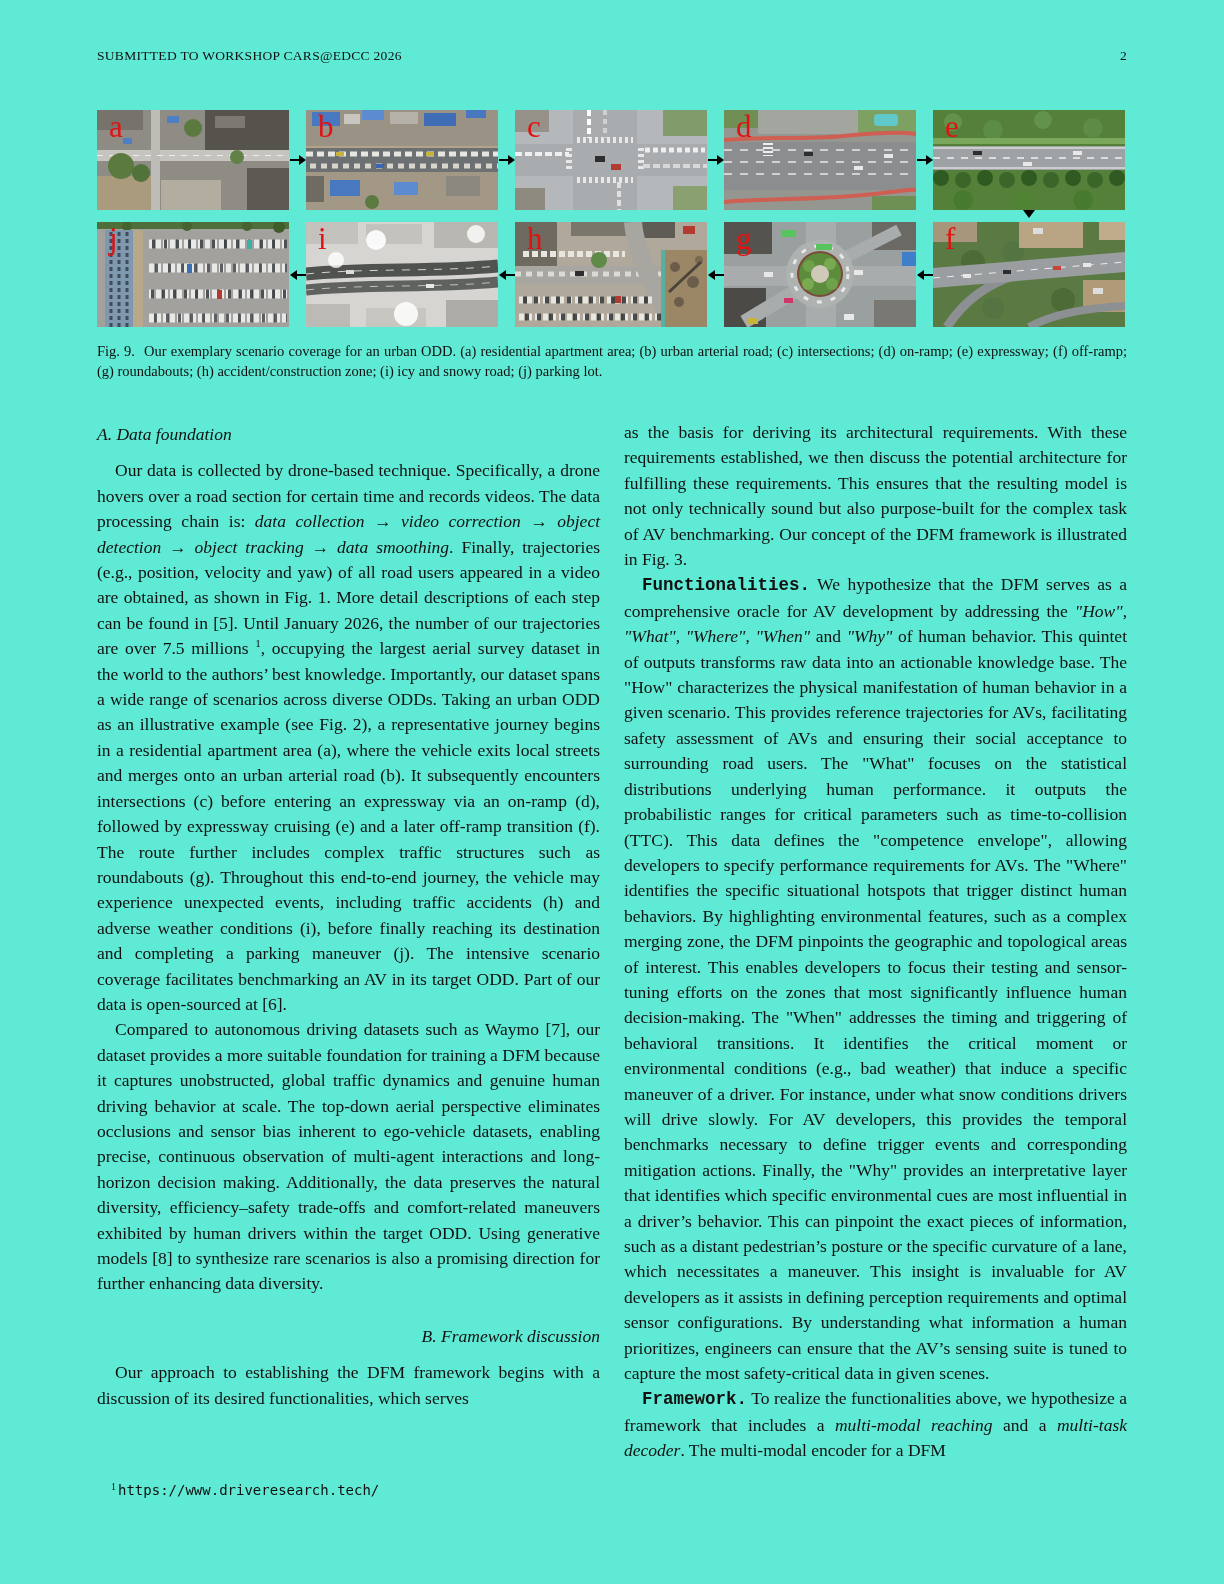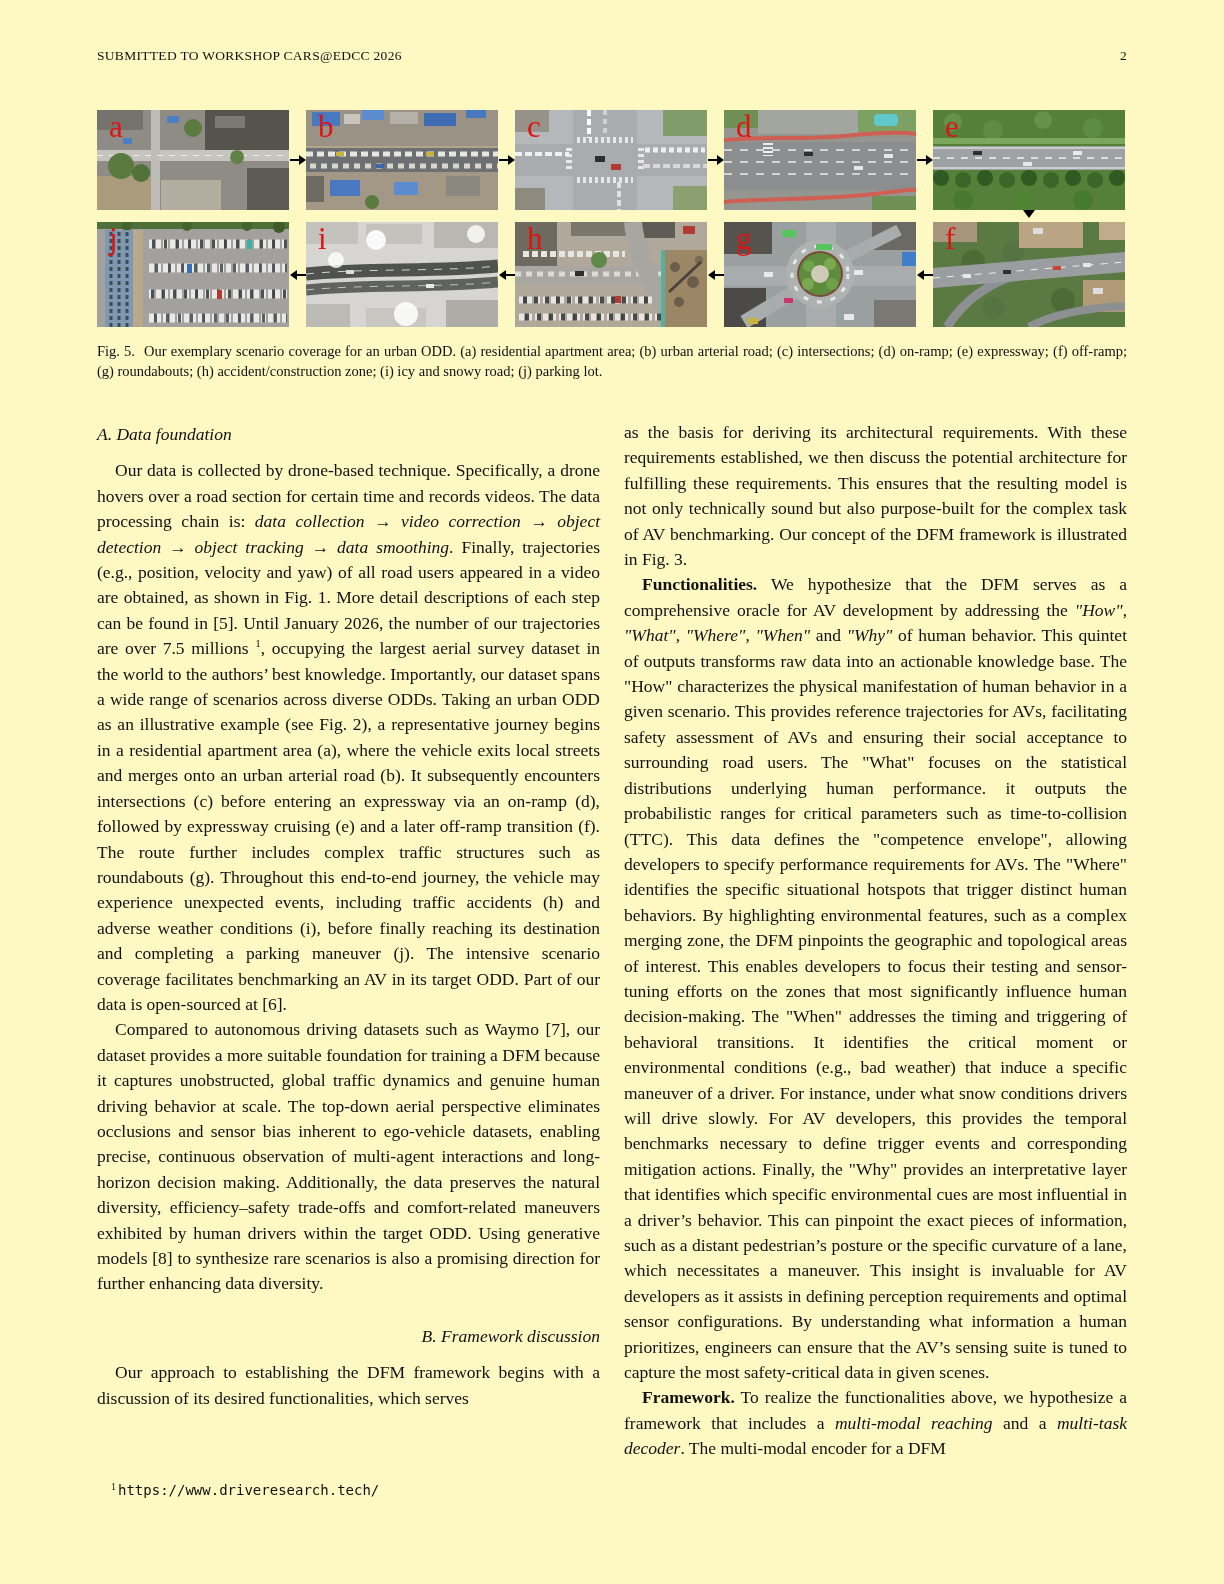--- a/index.html
+++ b/index.html
@@ -1,19 +1,19 @@
 <!DOCTYPE html>
 <html><head>
 <meta charset="utf-8">
 <style>
   * { box-sizing: border-box; margin: 0; padding: 0; }
   html,body { background:#ffffff; }
   body { width:1224px; height:1584px; position:relative; font-family:"Liberation Serif", serif; color:#111; }
 
-  .page { position:relative; width:1224px; height:1584px; background:#fef9c3; overflow:hidden; }
+  .page { position:relative; width:1224px; height:1584px; background:#5eead4; overflow:hidden; }
 
   .running-header { position:absolute; top:48px; left:97px; width:1030px;
     display:flex; justify-content:space-between; font-size:13.5px; letter-spacing:.3px; }
 
   
   .figure { position:absolute; top:110px; left:97px; width:1030px; }
   .fig-row { display:flex; align-items:center; }
   .fig-row.toprow { margin-bottom:12px; }
   .tile { position:relative; width:192px; overflow:hidden; flex:none; }
   .tile.h100 { height:100px; } .tile.h105 { height:105px; }
@@ -28,21 +28,21 @@
   .caption .cap-label { margin-right:9px; }
 
   
   .columns { position:absolute; top:420px; left:97px; width:1030px; display:flex; gap:24px; }
   .col { width:513px; font-size:17.5px; line-height:25.4px; text-align:justify; }
   .sec-heading { font-style:italic; font-weight:normal; font-size:17.5px; margin:2px 0 11px 0; text-align:left; }
   .sec-heading.second { margin-top:27px;text-align:right; }
   .para { margin:0; }
   .para.indent { text-indent:18px; }
   .rt-i { font-style:italic; }
-  .rt-b { font-weight:bold; }
+  .rt-b { font-weight:bold;font-family:Liberation Mono, monospace; }
   .rt-sup { vertical-align:super; font-size:64%; line-height:0; }
 
   .footnote { position:absolute; top:1481px; left:111px; font-size:13px; }
   .fn-marker { vertical-align:super; font-size:10px; margin-right:2px; }
   .fn-url { font-family:"DejaVu Sans Mono", monospace; font-size:14px; color:#111; text-decoration:none;text-align:center; }
 </style>
 </head>
 <body>
 
 <div class="page">
@@ -381,21 +381,21 @@
           <rect x="70" y="48" width="8" height="4" fill="#2e2e2e"></rect>
           <rect x="120" y="44" width="8" height="4" fill="#c84436"></rect>
           <rect x="150" y="41" width="8" height="4" fill="#e8e8e8"></rect>
         </svg>
         <span class="tile-letter">f</span>
       </div>
     </div>
   </div>
 
   <div class="caption">
-    <span class="cap-label">Fig. 5.</span><span>Our exemplary scenario coverage for an urban ODD. (a) residential apartment area; (b) urban arterial road; (c) intersections; (d) on-ramp; (e) expressway; (f) off-ramp; (g) roundabouts; (h) accident/construction zone; (i) icy and snowy road; (j) parking lot.</span>
+    <span class="cap-label">Fig. 9.</span><span>Our exemplary scenario coverage for an urban ODD. (a) residential apartment area; (b) urban arterial road; (c) intersections; (d) on-ramp; (e) expressway; (f) off-ramp; (g) roundabouts; (h) accident/construction zone; (i) icy and snowy road; (j) parking lot.</span>
   </div>
 
   <div class="columns">
     <div class="col">
       <div class="sec-heading">A. Data foundation</div>
       <p class="para indent"><span>Our data is collected by drone-based technique. Specifically, a drone hovers over a road section for certain time and records videos. The data processing chain is: </span><span class="rt-i">data collection → video correction → object detection → object tracking → data smoothing</span><span>. Finally, trajectories (e.g., position, velocity and yaw) of all road users appeared in a video are obtained, as shown in Fig. 1. More detail descriptions of each step can be found in [5]. Until January 2026, the number of our trajectories are over 7.5 millions </span><span class="rt-sup">1</span><span>, occupying the largest aerial survey dataset in the world to the authors’ best knowledge. Importantly, our dataset spans a wide range of scenarios across diverse ODDs. Taking an urban ODD as an illustrative example (see Fig. 2), a representative journey begins in a residential apartment area (a), where the vehicle exits local streets and merges onto an urban arterial road (b). It subsequently encounters intersections (c) before entering an expressway via an on-ramp (d), followed by expressway cruising (e) and a later off-ramp transition (f). The route further includes complex traffic structures such as roundabouts (g). Throughout this end-to-end journey, the vehicle may experience unexpected events, including traffic accidents (h) and adverse weather conditions (i), before finally reaching its destination and completing a parking maneuver (j). The intensive scenario coverage facilitates benchmarking an AV in its target ODD. Part of our data is open-sourced at [6].</span></p>
       <p class="para indent"><span>Compared to autonomous driving datasets such as Waymo [7], our dataset provides a more suitable foundation for training a DFM because it captures unobstructed, global traffic dynamics and genuine human driving behavior at scale. The top-down aerial perspective eliminates occlusions and sensor bias inherent to ego-vehicle datasets, enabling precise, continuous observation of multi-agent interactions and long-horizon decision making. Additionally, the data preserves the natural diversity, efficiency–safety trade-offs and comfort-related maneuvers exhibited by human drivers within the target ODD. Using generative models [8] to synthesize rare scenarios is also a promising direction for further enhancing data diversity.</span></p>
       <div class="sec-heading second">B. Framework discussion</div>
       <p class="para indent"><span>Our approach to establishing the DFM framework begins with a discussion of its desired functionalities, which serves</span></p>
     </div>

